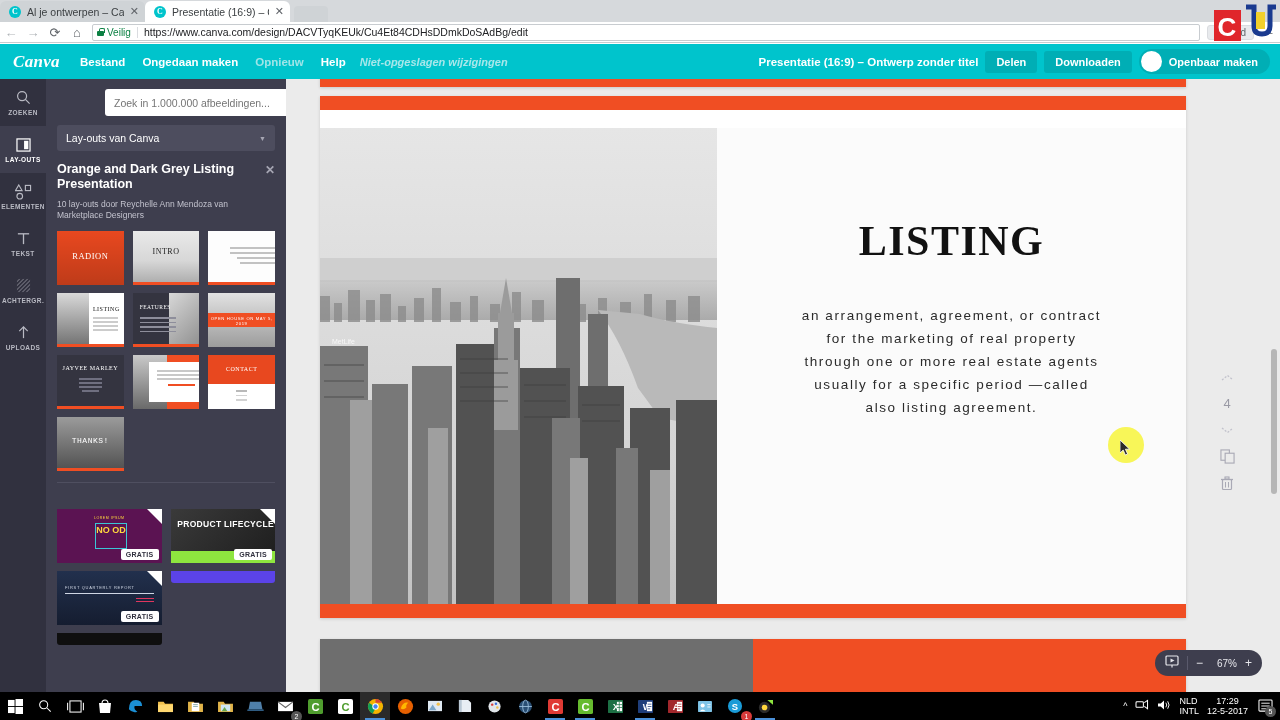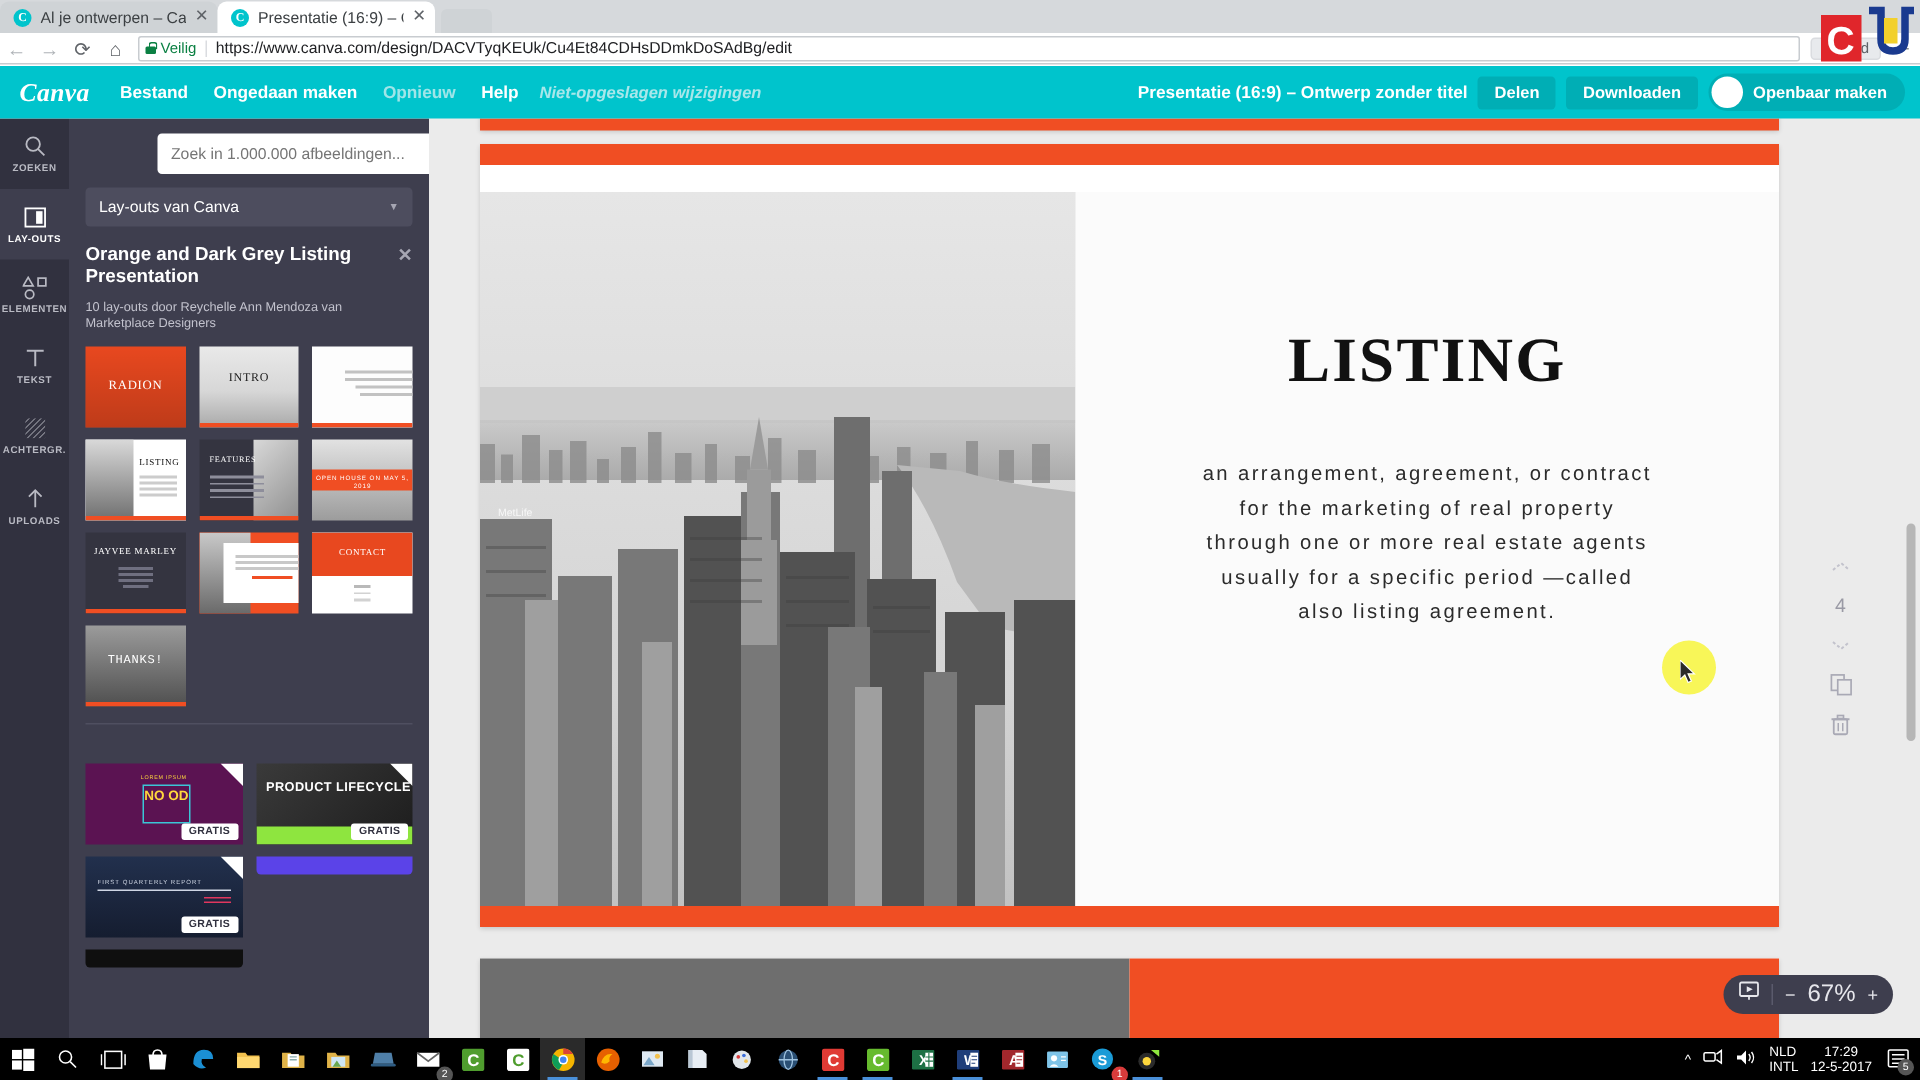--- a/index.html
+++ b/index.html
@@ -260,21 +260,21 @@
   }
 
   
   .zoom-pod {
     position: absolute; right: 18px; bottom: 16px; height: 26px;
     background: #3e3e4e; border-radius: 13px; display: flex;
     align-items: center; padding: 0 10px; gap: 8px; color: #e7e7ec;
     z-index: 25;
   }
   .zoom-sep { width: 1px; height: 14px; background: #5a5a6c; }
-  .zoom-pct { font-size: 16px; min-width: 26px; text-align: right; }
+  .zoom-pct { font-size: 10px; min-width: 26px; text-align: right; }
   .zoom-sign { font-size: 12px; cursor: pointer; line-height: 1; }
 
   
   .taskbar {
     position: absolute; left: 0; top: 692px; width: 1280px; height: 28px;
     background: #000000; display: flex; align-items: center; z-index: 50;
   }
   .tb-item {
     width: 30px; height: 28px; display: flex; align-items: center;
     justify-content: center; position: relative; cursor: pointer;

